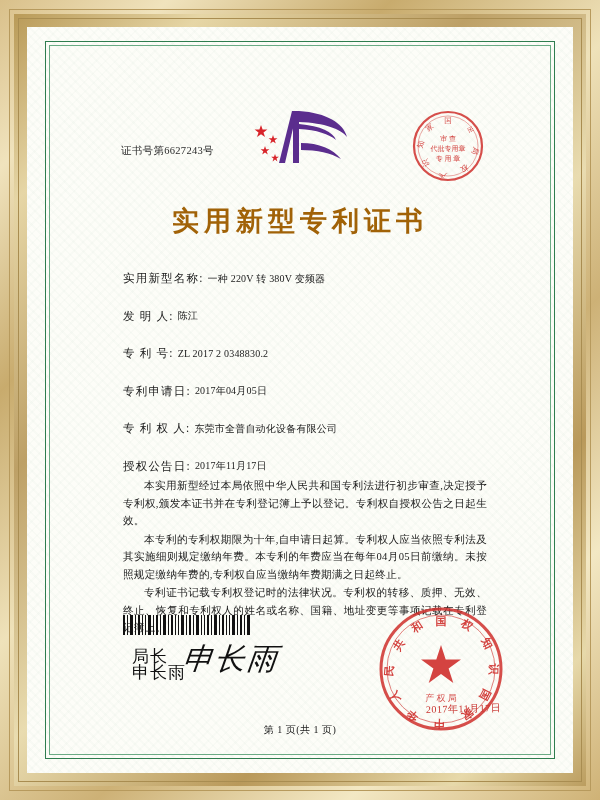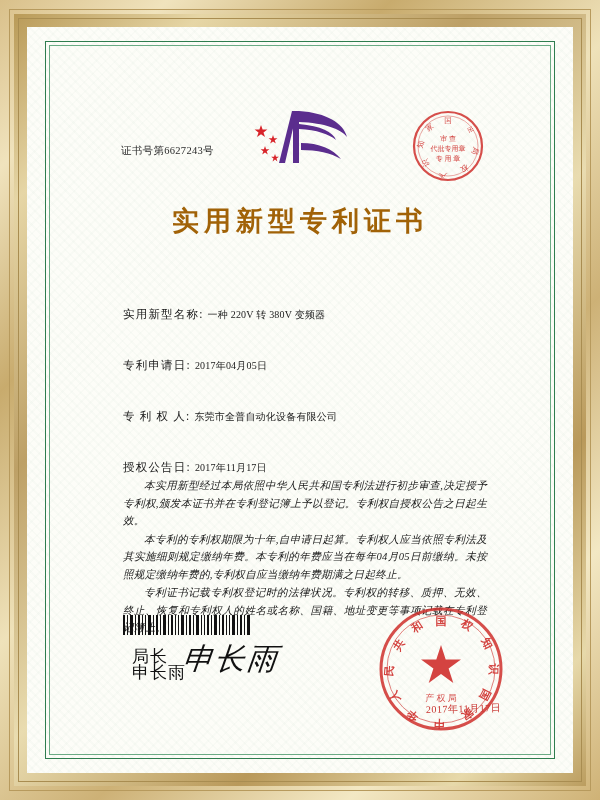--- a/index.html
+++ b/index.html
@@ -141,21 +141,20 @@
     right: 40px;
     top: 214px;
   }
   .field-row {
     display: flex;
     align-items: center;
     margin-bottom: 22.5px;
     font-size: 11.5px;
     color: #1a1a1a;
     letter-spacing: 0.4px;
-    margin-top: 36px;
   }
   .field-label {
     white-space: nowrap;
     letter-spacing: 1.2px;
   }
   .field-value {
     white-space: nowrap;
     margin-left: 4px;
     font-size: 10px;
     letter-spacing: 0.2px;
@@ -169,21 +168,20 @@
     top: 420px;
     font-size: 10.6px;
     line-height: 17.5px;
     color: #1a1a1a;
     text-align: justify;
     letter-spacing: 0.25px;
   }
   .body-text p {
     margin: 0 0 1px 0;
     text-indent: 21px;
-    font-style: italic;
   }
 
   
   .barcode {
     position: absolute;
     left: 62px;
     top: 558px;
     width: 128px;
     height: 20px;
   }
@@ -294,20 +292,28 @@
             </g>
           </svg>
         </div>
 
         <div class="title">实用新型专利证书</div>
 
         <div class="fields">
           <div class="field-row">
             <span class="field-label">实用新型名称:</span>
             <span class="field-value">一种 220V 转 380V 变频器</span>
+          </div>
+          <div class="field-row">
+            <span class="field-label">发  明  人:</span>
+            <span class="field-value">陈江</span>
+          </div>
+          <div class="field-row">
+            <span class="field-label">专  利  号:</span>
+            <span class="field-value">ZL 2017 2 0348830.2</span>
           </div>
           <div class="field-row">
             <span class="field-label">专利申请日:</span>
             <span class="field-value">2017年04月05日</span>
           </div>
           <div class="field-row">
             <span class="field-label">专  利  权  人:</span>
             <span class="field-value">东莞市全普自动化设备有限公司</span>
           </div>
           <div class="field-row">
@@ -391,17 +397,18 @@
               <text x="107" y="40" text-anchor="middle" transform="rotate(63 107 40)">知</text>
               <text x="88" y="23" text-anchor="middle" transform="rotate(35 88 23)">权</text>
             </g>
             <g fill="#cf2f2c" opacity="0.85" font-family="Liberation Serif, serif" font-size="9">
               <text x="64" y="96" text-anchor="middle">产 权 局</text>
             </g>
           </svg>
         </div>
         <div class="seal-date">2017年11月17日</div>
 
+        <div class="page-no">第 1 页(共 1 页)</div>
 
       </div>
     </div>
   </div>
 </div>
 
 </body></html>

